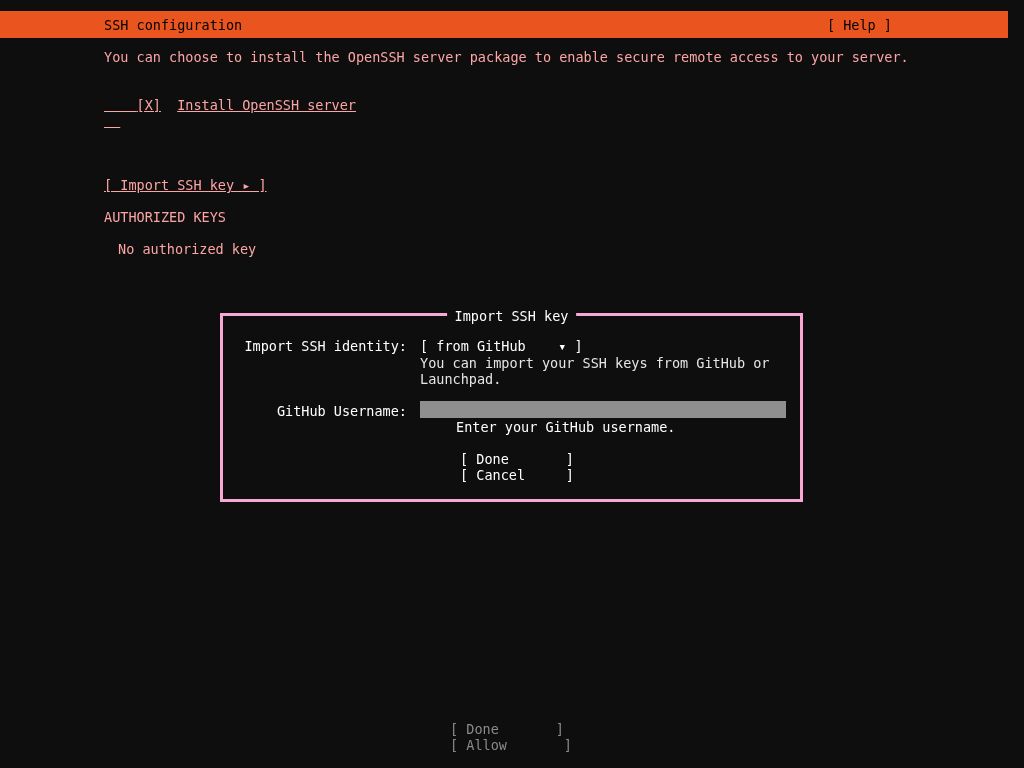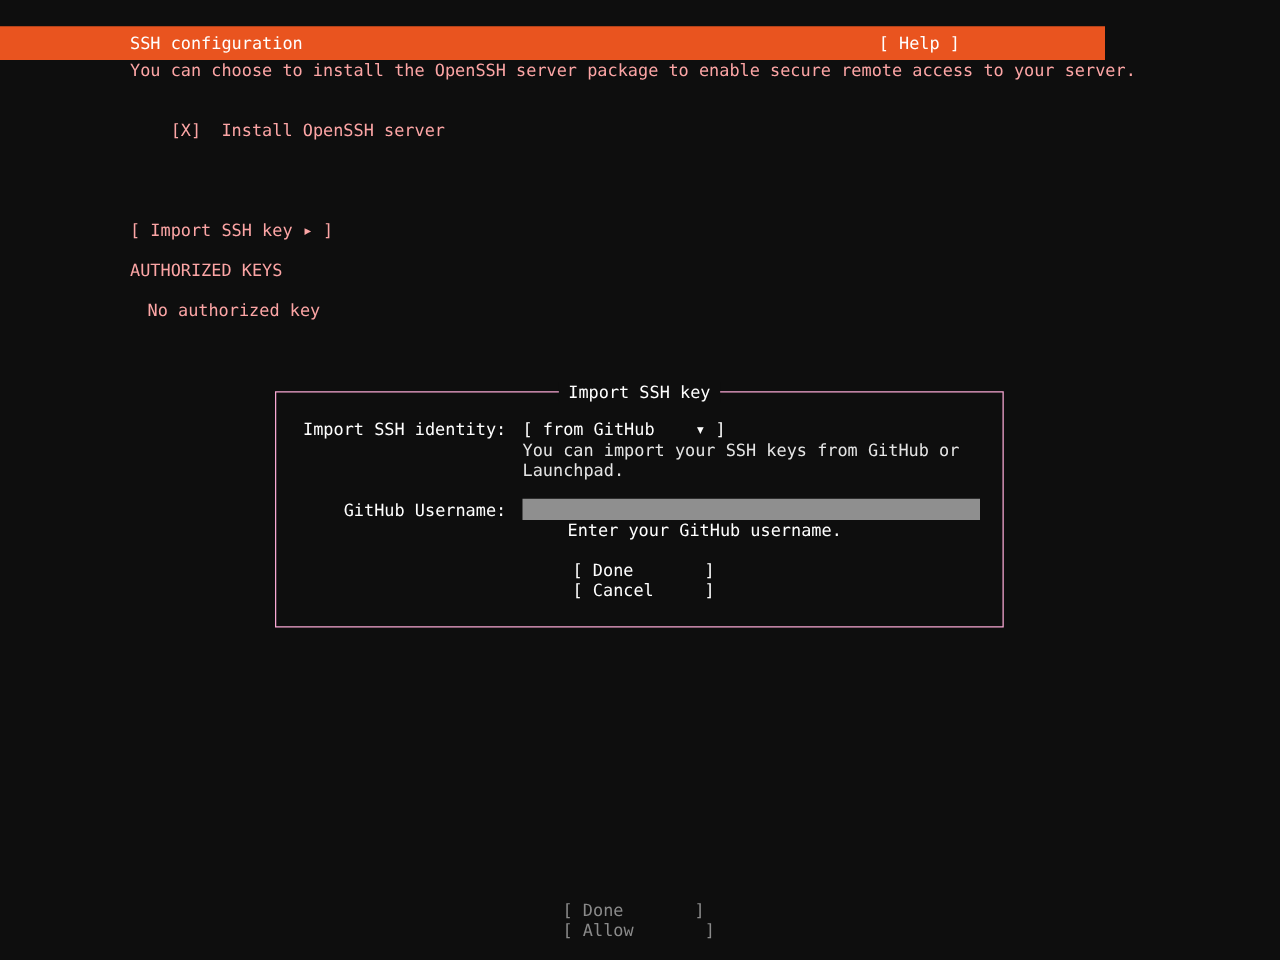--- a/index.html
+++ b/index.html
@@ -12,38 +12,38 @@
     font-size: 13.5px;
     line-height: 16px;
     overflow: hidden;
     cursor: default;
   }
   .pre { white-space: pre; }
 
   
   .titlebar {
     position: absolute; top: 11px; left: 0;
-    width: 884px; height: 27px;
-    background: #e9541f; color: #ffffff; margin-top: 10px;
+    width: 1008px; height: 27px;
+    background: #e9541f; color: #000000;
   }
   .titlebar .title { position: absolute; left: 104px; top: 6px; }
   .titlebar .help  { position: absolute; right: 116px; top: 6px; cursor: pointer; }
 
   
   .dim { position: absolute; color: #fca5a5; }
   .dim .cb-label { margin-left: 2ch; }
-  .clickable { cursor: pointer; }
+  .clickable { cursor: pointer; text-decoration: underline; }
   .footer-btn { position: absolute; color: #8a8a8a; cursor: pointer; }
 
   
   .dialog {
     position: absolute; left: 220px; top: 313px;
     width: 583px; height: 189px;
     background: #0e0e0e;
-    border: 1px solid #f9a8d4;
+    border: 3px solid #f9a8d4;
     color: #ffffff;
   }
   .dialog .dlg-title {
     position: absolute; top: -8px; left: 50%;
     transform: translateX(-50%);
     background: #0e0e0e;
     padding: 0 8px;
     white-space: pre;
   }
   .dlg-label { position: absolute; left: 0; width: 184px; text-align: right; white-space: pre; }

